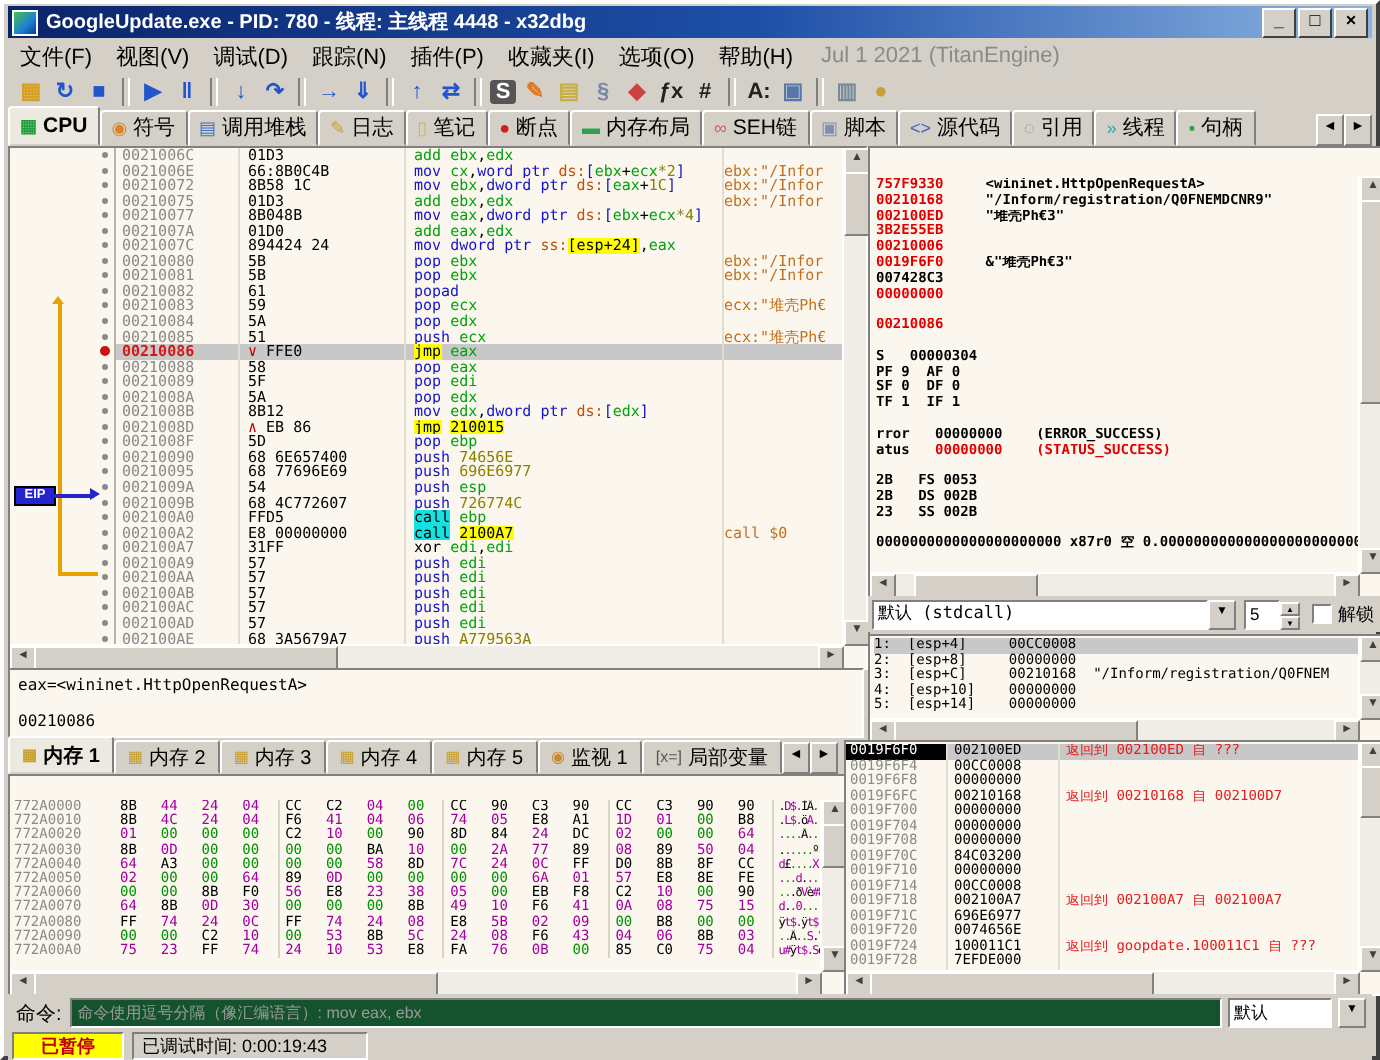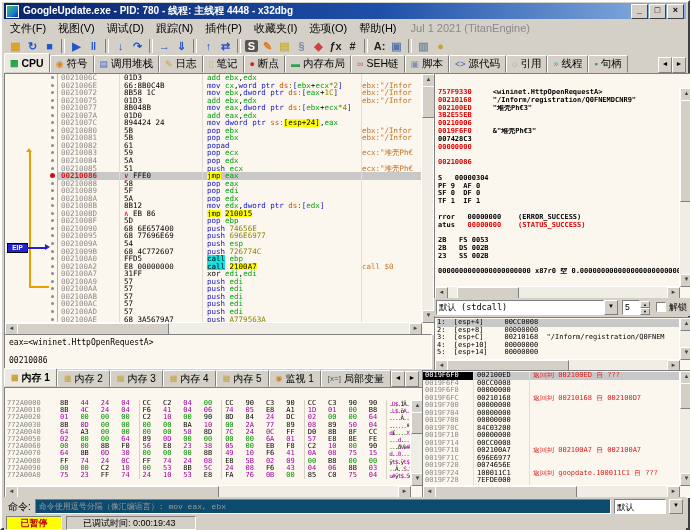--- a/index.html
+++ b/index.html
@@ -105,28 +105,28 @@
   #hrows{position:absolute;left:0;top:12px;right:11px;bottom:11px;overflow:hidden;}
   .hrow{display:flex;height:7.2px;line-height:7.3px;font-family:"DejaVu Sans Mono",monospace;font-size:7px;white-space:pre;}
   .haddr{width:50px;flex:none;color:#8A8A8A;padding-left:2px;}
   .hbyte{width:17.4px;flex:none;text-align:left;padding-left:3px;}
   .hbyte.grp{border-left:1px solid #D8D4C4;}
   .hascii{width:52px;flex:none;border-left:1px solid #D8D4C4;overflow:hidden;letter-spacing:-0.8px;font-size:6px;padding-left:2px;}
   .bg0{color:#009000;} .bgp{color:#A000A0;} .bgk{color:#000;}
   
   #cmdbar{position:absolute;left:2px;top:495px;right:2px;height:17px;display:flex;align-items:flex-end;background:#D4D0C8;}
   #cmdlabel{font-size:10px;margin:0 4px 0 4px;color:#000;}
-  #cmdinput{flex:1;height:13px;background:#0c4a6e;border:1px solid;border-color:#808080 #FFFFFF #FFFFFF #808080;
-    font-family:Liberation Mono, monospace;font-size:8px;color:#9a9a9a;padding:0 3px;line-height:13px;white-space:nowrap;overflow:hidden;}
+  #cmdinput{flex:1;height:13px;background:#14532d;border:1px solid;border-color:#808080 #FFFFFF #FFFFFF #808080;
+    font-family:Liberation Sans, sans-serif;font-size:8px;color:#9a9a9a;padding:0 3px;line-height:13px;white-space:nowrap;overflow:hidden;}
   #cmdprofile{width:46px;height:13px;margin:0 3px;}
   #statusbar{position:absolute;left:2px;top:513px;right:2px;height:15px;display:flex;align-items:center;background:#D4D0C8;font-size:9px;}
   #paused{width:54px;height:12px;background:#FFFF00;color:#C00000;font-weight:bold;text-align:center;line-height:12px;
     border:1px solid;border-color:#808080 #FFFFFF #FFFFFF #808080;margin:0 2px;}
   #stmsg{flex:1;height:12px;line-height:12px;border:1px solid;border-color:#808080 #FFFFFF #FFFFFF #808080;padding-left:4px;color:#000;}
-  #sttime{width:112px;height:12px;line-height:12px;border:1px solid;border-color:#808080 #FFFFFF #FFFFFF #808080;margin:0 2px;padding-left:16px;color:#000;}
+  #sttime{width:112px;height:12px;line-height:12px;border:1px solid;border-color:#808080 #FFFFFF #FFFFFF #808080;margin:0 2px;padding-left:4px;color:#000;}
 </style>
 </head>
 <body>
 
 <div id="win">
 
   <div class="titlebar">
     <span class="appicon"></span>
     <span>GoogleUpdate.exe - PID: 780 - 线程: 主线程 4448 - x32dbg</span>
     <span class="tbtns">

